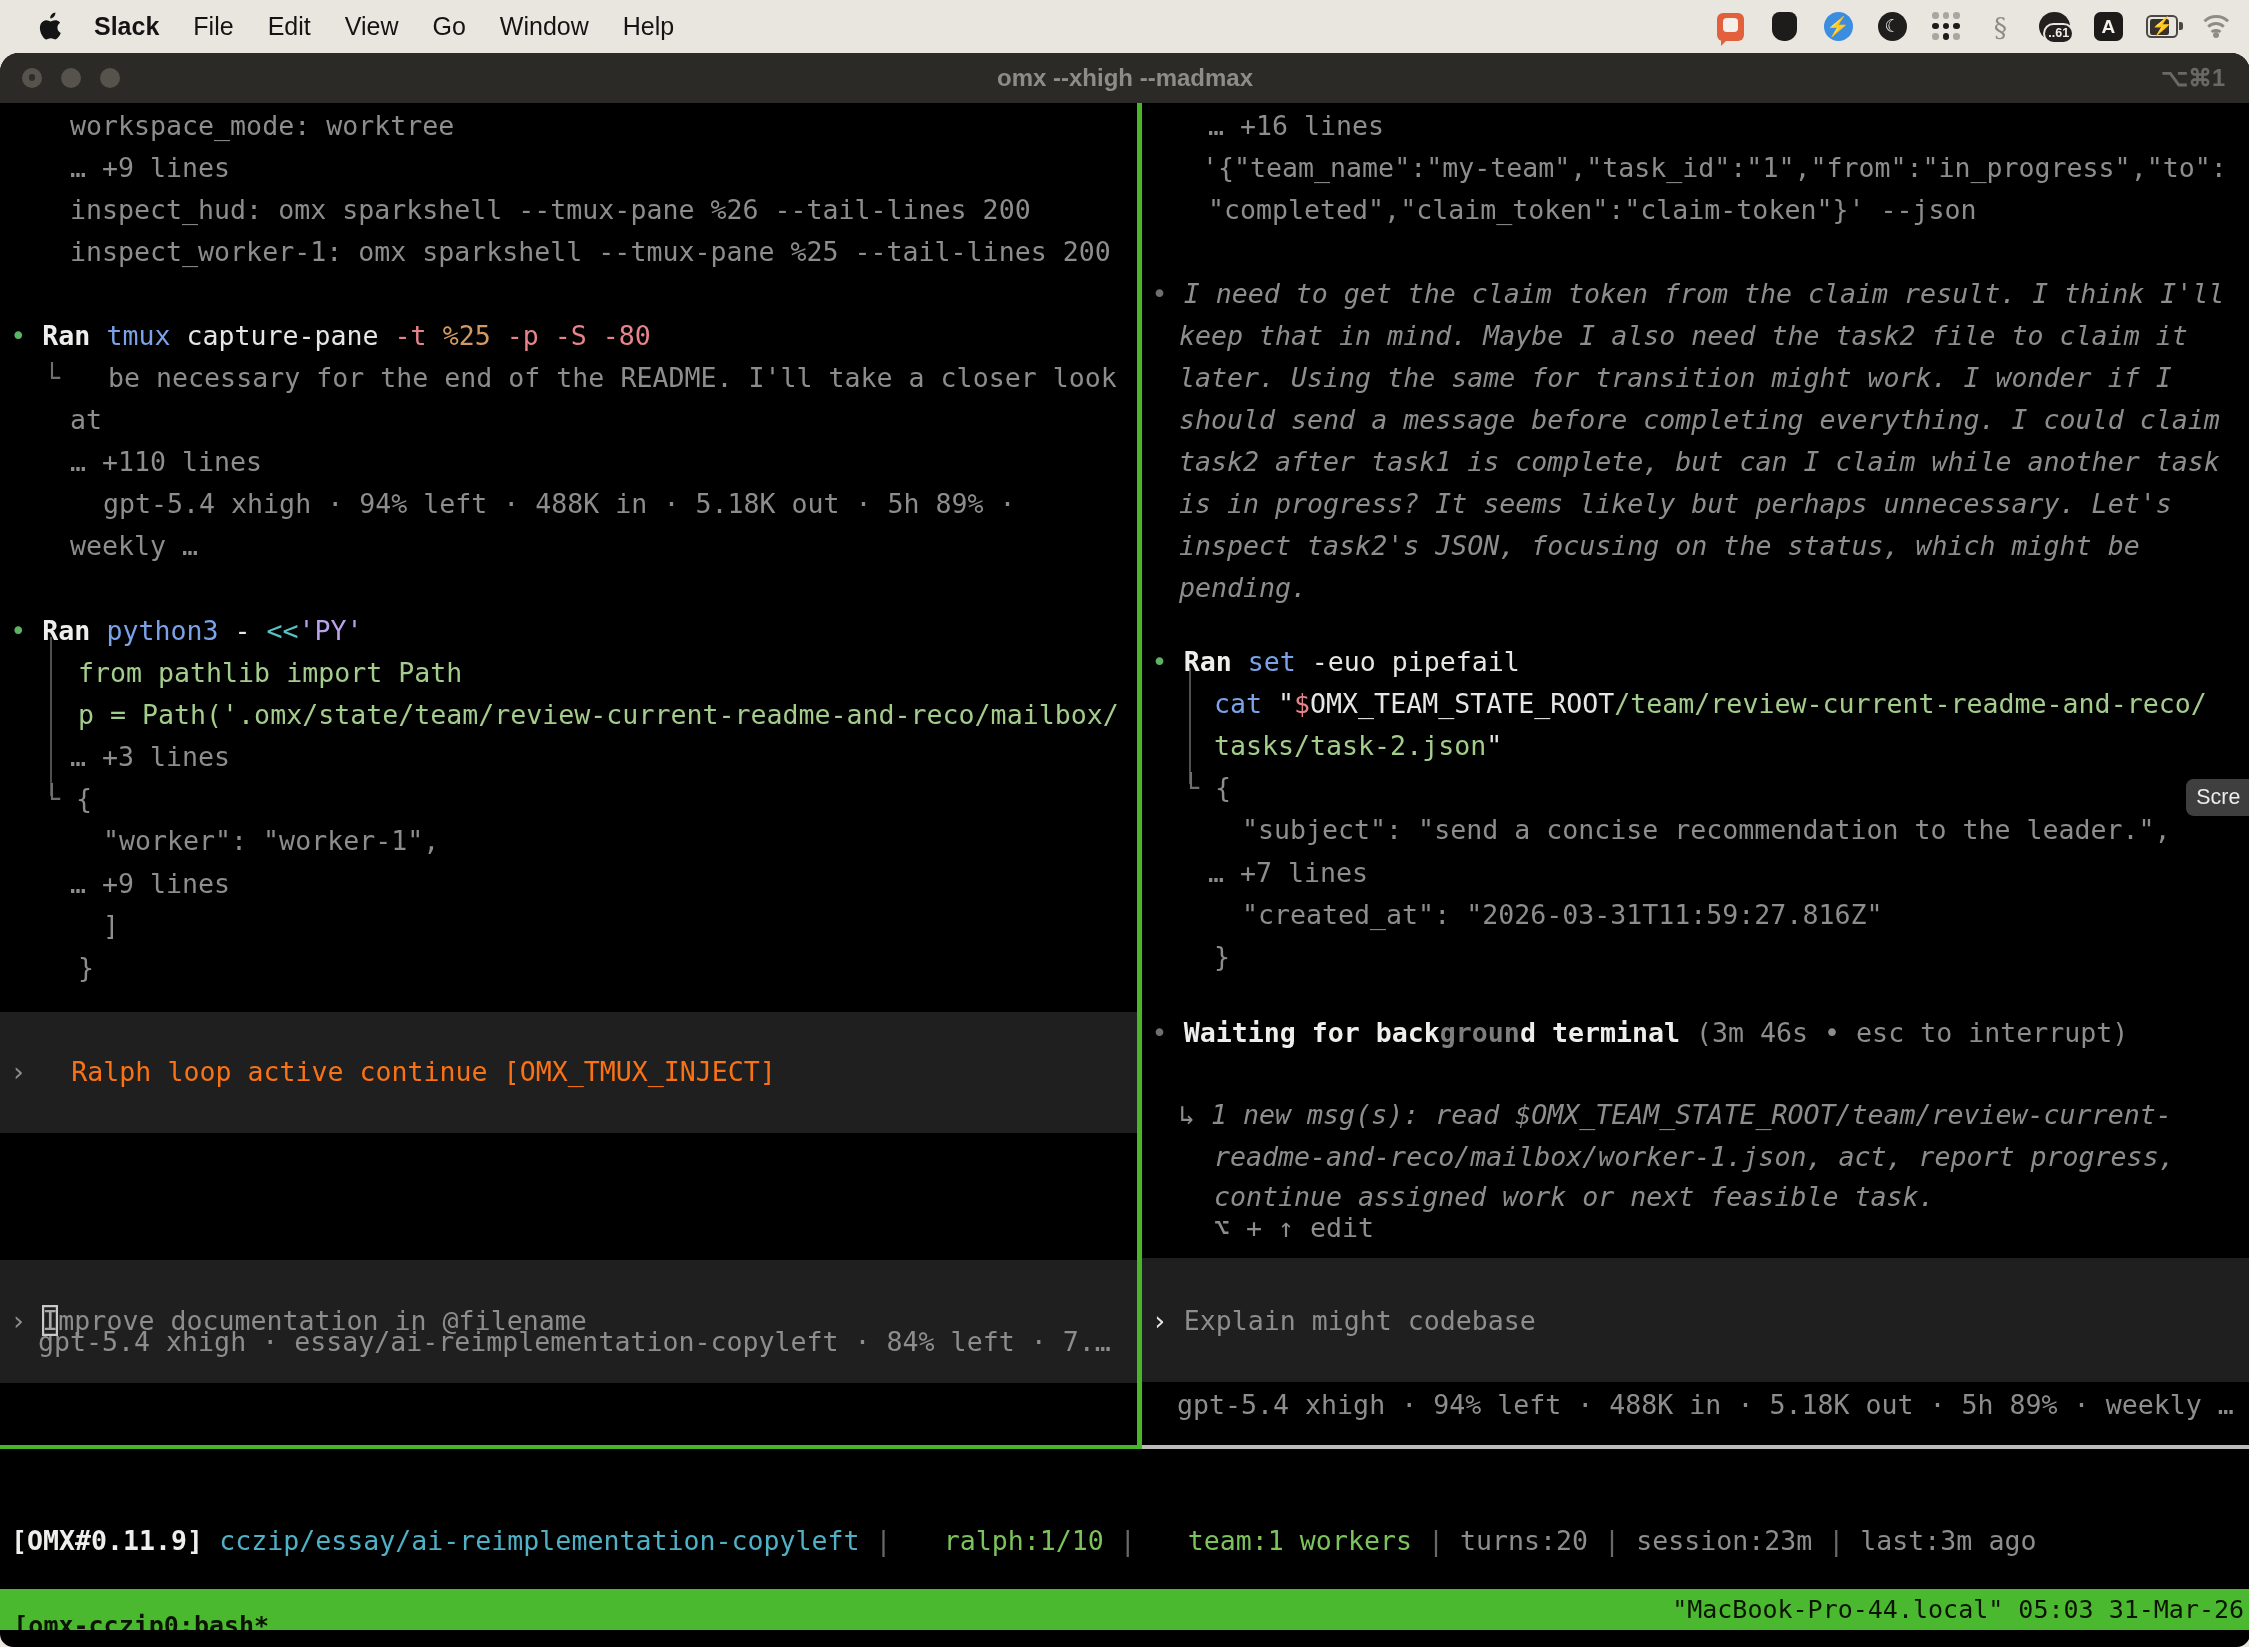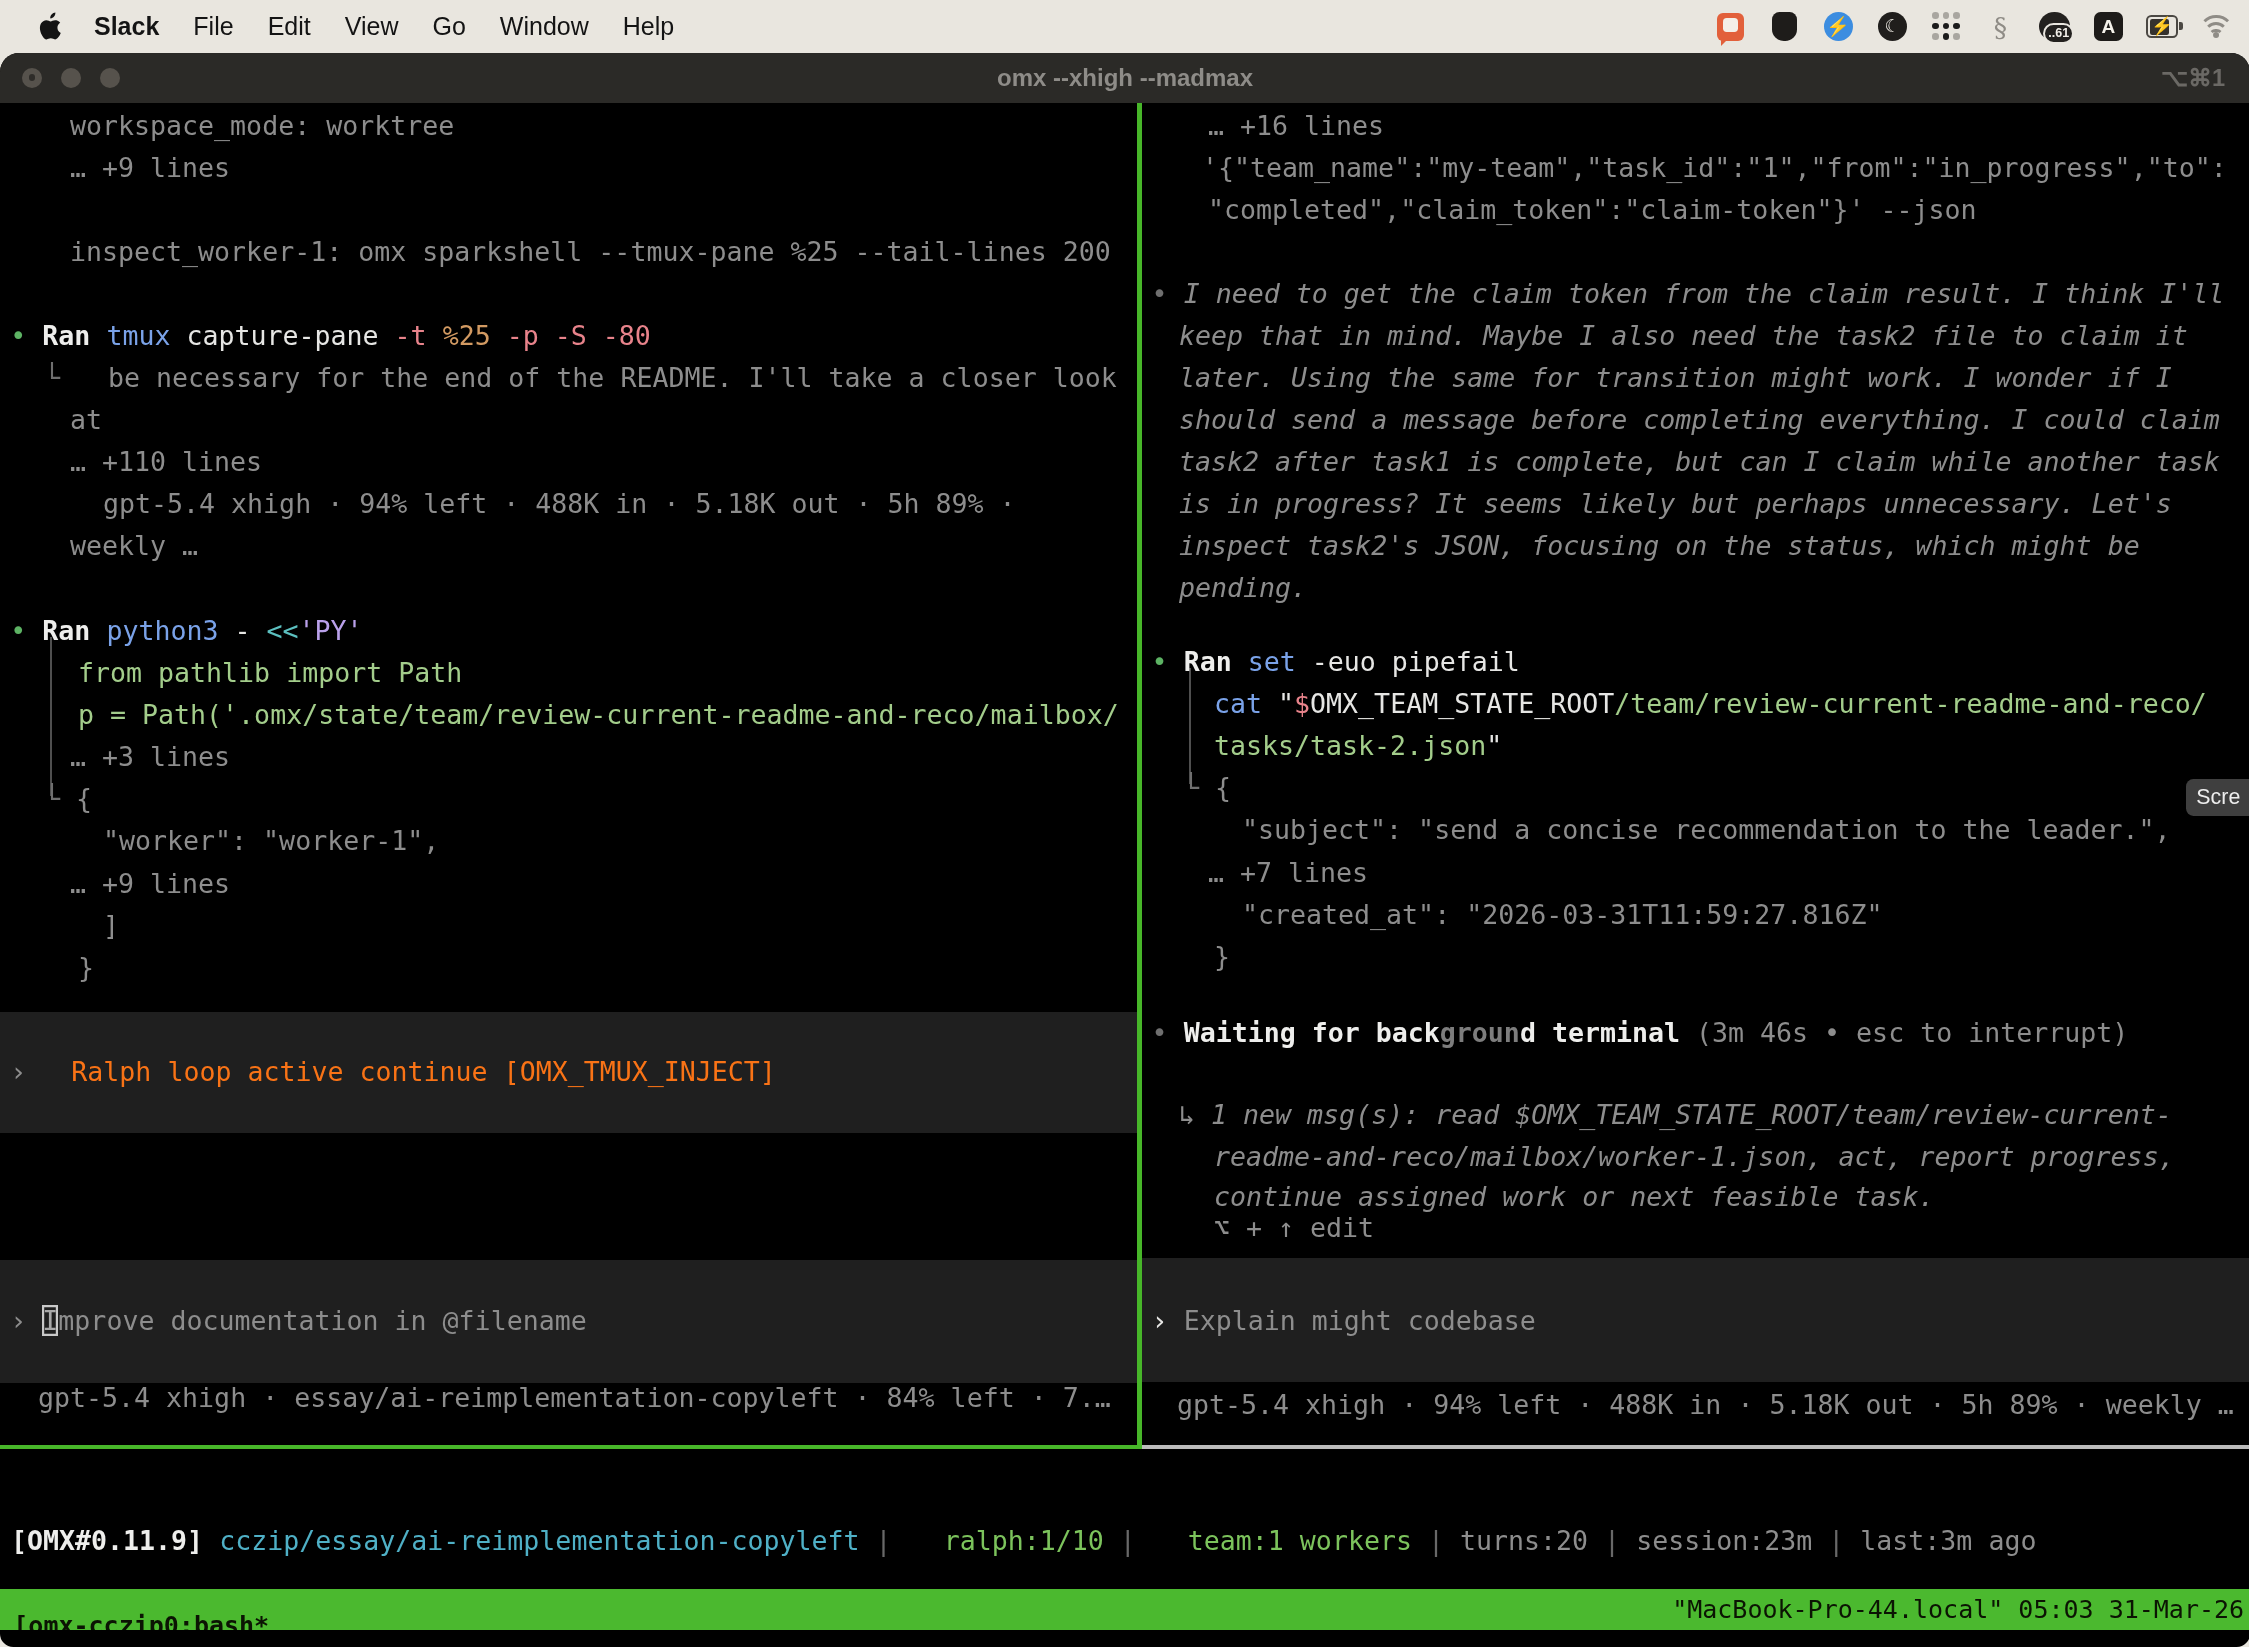--- a/index.html
+++ b/index.html
@@ -163,39 +163,40 @@
     <div class="wtitle">omx --xhigh --madmax</div>
     <div class="wshortcut">⌥⌘1</div>
   </div>
 
   <div class="pane" id="left-pane">
       <div class="band" style="top: 909px; height: 121px;"></div>
       <div class="band" style="top: 1157px; height: 123px;"></div>
       <div class="rule" style="left: 50px; top: 534px; height: 159px;"></div>
       <div class="tl" style="left: 70px; top: 1.5px;"><span class="c-gray">workspace_mode: worktree</span></div>
       <div class="tl" style="left: 70px; top: 44px;"><span class="c-gray">… +9 lines</span></div>
+      <div class="tl" style="left: 70px; top: 86px;"><span class="c-gray">inspect_hud: omx sparkshell --tmux-pane %26 --tail-lines 200</span></div>
       <div class="tl" style="left: 70px; top: 128px;"><span class="c-gray">inspect_worker-1: omx sparkshell --tmux-pane %25 --tail-lines 200</span></div>
       <div class="tl" style="left: 10.3px; top: 212px;"><span class="c-bullet">• </span><span class="c-wb">Ran </span><span class="c-blue">tmux </span><span class="c-w">capture-pane </span><span class="c-red">-t </span><span class="c-orange">%25 </span><span class="c-red">-p </span><span class="c-red">-S </span><span class="c-red">-80</span></div>
       <div class="tl" style="left: 44px; top: 254px;"><span class="c-dim">└   </span><span class="c-gray">be necessary for the end of the README. I'll take a closer look</span></div>
       <div class="tl" style="left: 70px; top: 296px;"><span class="c-gray">at</span></div>
       <div class="tl" style="left: 70px; top: 338px;"><span class="c-gray">… +110 lines</span></div>
       <div class="tl" style="left: 103px; top: 380px;"><span class="c-gray">gpt-5.4 xhigh · 94% left · 488K in · 5.18K out · 5h 89% ·</span></div>
       <div class="tl" style="left: 70px; top: 422px;"><span class="c-gray">weekly …</span></div>
       <div class="tl" style="left: 10.3px; top: 507px;"><span class="c-bullet">• </span><span class="c-wb">Ran </span><span class="c-blue">python3 </span><span class="c-w">- </span><span class="c-cyan">&lt;&lt;</span><span class="c-purple">'PY'</span></div>
       <div class="tl" style="left: 78px; top: 549px;"><span class="c-green">from pathlib import Path</span></div>
       <div class="tl" style="left: 78px; top: 591px;"><span class="c-green">p = Path('.omx/state/team/review-current-readme-and-reco/mailbox/</span></div>
       <div class="tl" style="left: 70px; top: 633px;"><span class="c-gray">… +3 lines</span></div>
       <div class="tl" style="left: 44px; top: 675px;"><span class="c-dim">└ </span><span class="c-gray">{</span></div>
       <div class="tl" style="left: 103px; top: 717px;"><span class="c-gray">"worker": "worker-1",</span></div>
       <div class="tl" style="left: 70px; top: 760px;"><span class="c-gray">… +9 lines</span></div>
       <div class="tl" style="left: 103px; top: 802px;"><span class="c-gray">]</span></div>
       <div class="tl" style="left: 78px; top: 844px;"><span class="c-gray">}</span></div>
       <div class="tl" style="left: 10.3px; top: 948px;"><span class="c-gray">› </span><span class="c-bgray">Ralph loop active continue [OMX_TMUX_INJECT]</span></div>
       <div class="tl" style="left: 10.3px; top: 1197px;"><span class="c-gray">› </span><span class="c-cursor">I</span><span class="c-gray">mprove documentation in @filename</span></div>
-      <div class="tl" style="left: 38px; top: 1274px;"><span class="c-gray">gpt-5.4 xhigh · essay/ai-reimplementation-copyleft · 84% left · 7.…</span></div>
+      <div class="tl" style="left: 38px; top: 1218px;"><span class="c-gray">gpt-5.4 xhigh · essay/ai-reimplementation-copyleft · 84% left · 7.…</span></div>
     </div>
   <div class="pane" id="right-pane">
       <div class="band" style="top: 1155px; height: 124px;"></div>
       <div class="rule" style="left: 47px; top: 565px; height: 116px;"></div>
       <div class="tl" style="left: 66px; top: 1.5px;"><span class="c-gray">… +16 lines</span></div>
       <div class="tl" style="left: 60px; top: 44px;"><span class="c-gray">'{"team_name":"my-team","task_id":"1","from":"in_progress","to":</span></div>
       <div class="tl" style="left: 66px; top: 86px;"><span class="c-gray">"completed","claim_token":"claim-token"}' --json</span></div>
       <div class="tl" style="left: 9.6px; top: 170px;"><span class="c-dim">• </span><span class="c-it">I need to get the claim token from the claim result. I think I'll</span></div>
       <div class="tl" style="left: 37px; top: 212px;"><span class="c-it">keep that in mind. Maybe I also need the task2 file to claim it</span></div>
       <div class="tl" style="left: 37px; top: 254px;"><span class="c-it">later. Using the same for transition might work. I wonder if I</span></div>

